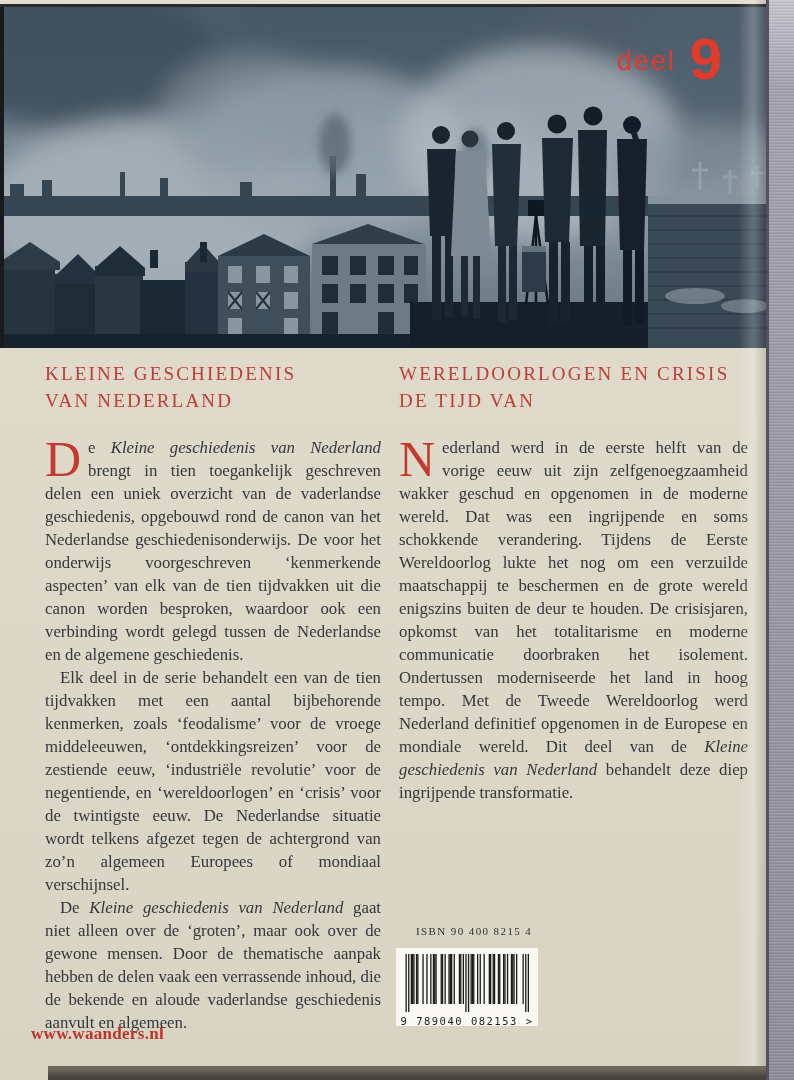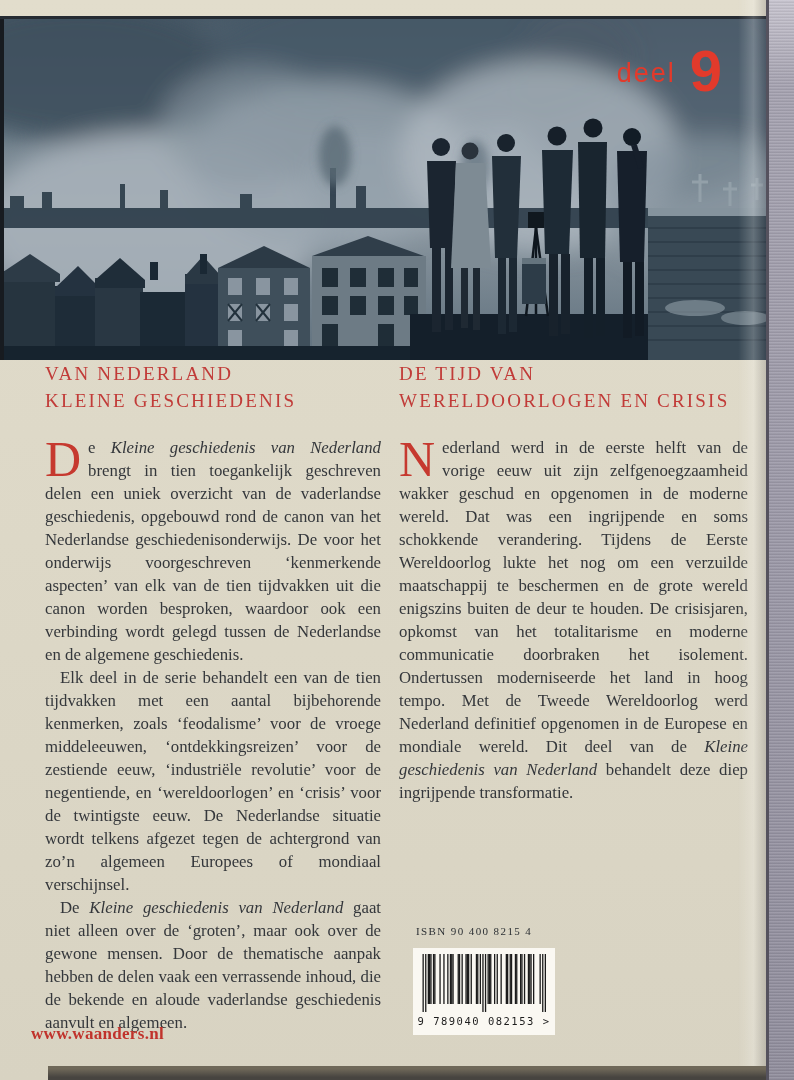--- a/index.html
+++ b/index.html
@@ -2,38 +2,38 @@
 <html lang="nl"><head>
 <meta charset="utf-8">
 <style>
   html,body{margin:0;padding:0;background:#8d8a99;}
   .page{
     position:relative;width:794px;height:1080px;overflow:hidden;
     background:linear-gradient(to bottom,#e2ddcc 0%,#ded9c8 40%,#d8d3c2 100%);
     font-family:"Liberation Serif",serif;
   }
   
-  .photo{position:absolute;left:0;top:16px;width:766px;height:344px;overflow:hidden;background:#5d6e7b;}
+  .photo{position:absolute;left:0;top:4px;width:766px;height:344px;overflow:hidden;background:#5d6e7b;}
   .photo svg{display:block;width:766px;height:344px;}
   .badge{position:absolute;top:28px;right:44px;display:flex;align-items:flex-start;color:#e23a2b;}
   .badge-label{font-family:"Liberation Sans",sans-serif;font-size:27px;letter-spacing:2px;margin-top:14px;}
   .badge-number{font-family:"Liberation Sans",sans-serif;font-size:58px;font-weight:bold;margin-left:14px;line-height:54px;}
   
   .col{position:absolute;top:360px;color:#34373b;}
   .col-left{left:45px;width:336px;}
   .col-right{left:399px;width:349px;}
   .heading{margin:0 0 22px 0;color:#c13b38;font-weight:normal;font-size:19px;line-height:27px;letter-spacing:2.2px;}
   .heading span{display:block;}
   .body-para{margin:0;font-size:16.8px;line-height:23px;text-align:justify;hyphens:auto;-webkit-hyphens:auto;}
   .body-para.indent{text-indent:15px;}
   .body-para em{}
   .dropcap{float:left;color:#c6392f;font-size:50px;line-height:40px;padding:3px 7px 0 0;}
   
   .isbn-label{position:absolute;left:416px;top:925px;font-size:11px;letter-spacing:1.4px;color:#2c3034;}
-  .barcode-panel{position:absolute;left:413px;top:948px;width:142px;height:87px;background:#faf8f2;}
+  .barcode-panel{position:absolute;left:396px;top:948px;width:142px;height:78px;background:#faf8f2;}
   .barcode-bars{display:block;margin:6px auto 0 auto;}
   .barcode-text{font-family:"DejaVu Sans Mono",monospace;font-size:10.5px;letter-spacing:1.5px;color:#1d1d1d;text-align:center;margin-top:1px;white-space:nowrap;}
   
   .website{position:absolute;left:31px;top:1024px;color:#c0332c;font-weight:bold;font-size:17px;letter-spacing:0.3px;}
   
   .edge-right{
     position:absolute;left:766px;top:0;width:28px;height:1080px;
     background:linear-gradient(to bottom,#c7c4cf 0%,#a5a2b0 8%,#9b98a7 50%,#908d9c 100%);
   }
   .edge-right::before{content:"";position:absolute;inset:0;
@@ -220,34 +220,34 @@
       <rect x="0" y="0" width="766" height="3" fill="#252b32"></rect>
     </svg>
     <div class="badge">
       <span class="badge-label">deel</span>
       <span class="badge-number">9</span>
     </div>
   </div>
 
   <div class="col col-left">
     <h2 class="heading">
+      <span>KLEINE GESCHIEDENIS</span>
       <span>VAN NEDERLAND</span>
-      <span>KLEINE GESCHIEDENIS</span>
     </h2>
     <div>
         <p class="body-para"><span class="dropcap">D</span><span>e </span><em>Kleine geschiedenis van Nederland</em><span> brengt in tien toegankelijk geschreven delen een uniek overzicht van de vaderlandse geschiedenis, opgebouwd rond de canon van het Nederlandse geschiedenisonderwijs. De voor het onderwijs voorgeschreven ‘kenmerkende aspecten’ van elk van de tien tijdvakken uit die canon worden besproken, waardoor ook een verbinding wordt gelegd tussen de Nederlandse en de algemene geschiedenis.</span></p>
         <p class="body-para indent"><span>Elk deel in de serie behandelt een van de tien tijdvakken met een aantal bijbehorende kenmerken, zoals ‘feodalisme’ voor de vroege middeleeuwen, ‘ontdekkingsreizen’ voor de zestiende eeuw, ‘industriële revolutie’ voor de negentiende, en ‘wereldoorlogen’ en ‘crisis’ voor de twintigste eeuw. De Nederlandse situatie wordt telkens afgezet tegen de achtergrond van zo’n algemeen Europees of mondiaal verschijnsel.</span></p>
         <p class="body-para indent"><span>De </span><em>Kleine geschiedenis van Nederland</em><span> gaat niet alleen over de ‘groten’, maar ook over de gewone mensen. Door de thematische aanpak hebben de delen vaak een verrassende inhoud, die de bekende en aloude vaderlandse geschiedenis aanvult en algemeen.</span></p>
       </div>
   </div>
 
   <div class="col col-right">
     <h2 class="heading">
+      <span>WERELDOORLOGEN EN CRISIS</span>
       <span>DE TIJD VAN</span>
-      <span>WERELDOORLOGEN EN CRISIS</span>
     </h2>
     <div>
         <p class="body-para"><span class="dropcap">N</span><span>ederland werd in de eerste helft van de vorige eeuw uit zijn zelfgenoegzaamheid wakker geschud en opgenomen in de moderne wereld. Dat was een ingrijpende en soms schokkende verandering. Tijdens de Eerste Wereldoorlog lukte het nog om een verzuilde maatschappij te beschermen en de grote wereld enigszins buiten de deur te houden. De crisisjaren, opkomst van het totalitarisme en moderne communicatie doorbraken het isolement. Ondertussen moderniseerde het land in hoog tempo. Met de Tweede Wereldoorlog werd Nederland definitief opgenomen in de Europese en mondiale wereld. Dit deel van de </span><em>Kleine geschiedenis van Nederland</em><span> behandelt deze diep ingrijpende transformatie.</span></p>
       </div>
   </div>
 
   <div class="isbn-label">ISBN 90 400 8215 4</div>
   <div class="barcode-panel">
     <svg id="barcode-svg" class="barcode-bars" width="126" height="60">
         <rect x="1.50" y="0" width="1.30" height="58" fill="#1b1b1b"></rect>

